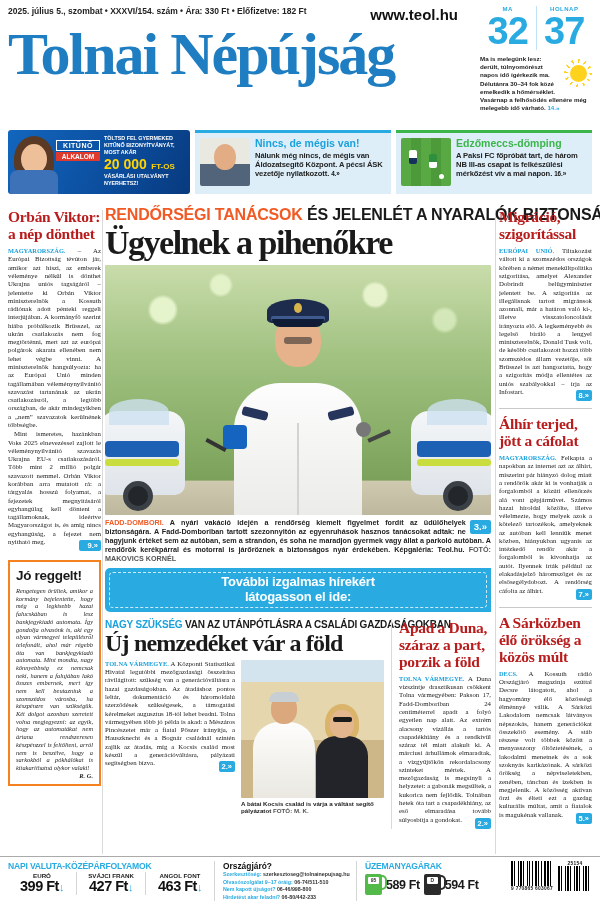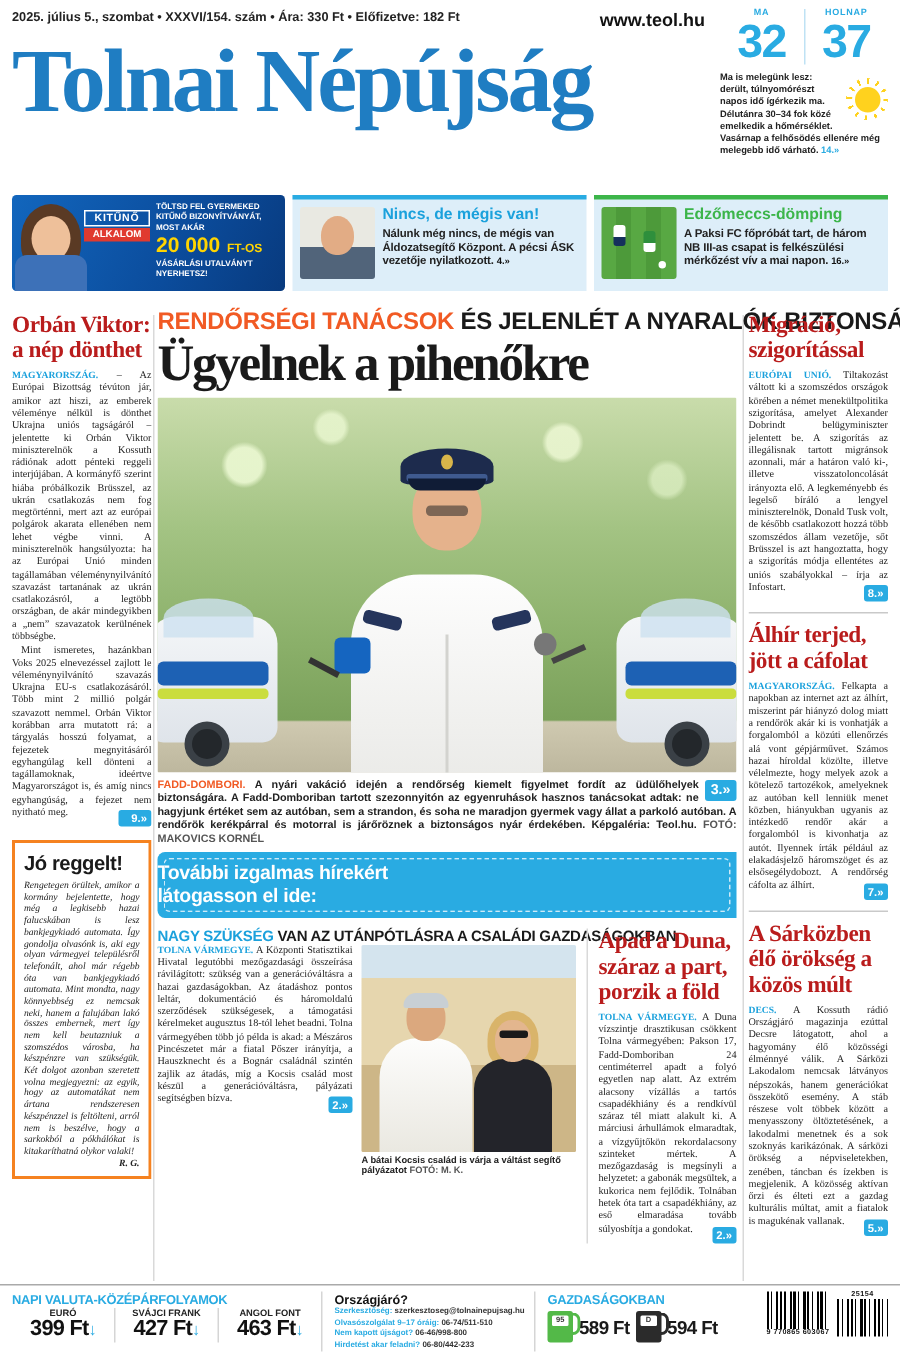--- a/index.html
+++ b/index.html
@@ -2,29 +2,29 @@
 <html><head>
 <meta charset="utf-8">
 <style>
   html,body{margin:0;padding:0;background:#fff;}
   .page{position:relative;width:600px;height:905px;background:#fff;overflow:hidden;
         font-family:"Liberation Sans",sans-serif;color:#1a1a1a;}
   .serif{font-family:"Liberation Serif",serif;}
   
   .header{position:absolute;left:8px;top:6px;width:584px;height:120px;}
   .dateline{font-size:8.5px;font-weight:bold;color:#222;}
-  .website{position:absolute;right:122px;top:0;font-size:12px;font-weight:bold;color:#111;}
+  .website{position:absolute;right:134px;top:0;font-size:15px;font-weight:bold;color:#111;}
   .masthead{position:absolute;left:0;top:14px;font-family:"Liberation Serif",serif;
             font-weight:bold;font-size:60px;color:#1f7dc2;letter-spacing:-2px;white-space:nowrap;}
   .weather{position:absolute;right:0;top:0;width:112px;}
   .wtemps{display:flex;text-align:center;}
   .wcell{flex:1;}
   .wcell+.wcell{border-left:1px solid #bfe2f4;}
   .wlabel{font-size:6px;font-weight:bold;color:#29abe2;letter-spacing:.5px;}
-  .wtemp{font-size:31px;font-weight:bold;color:#29abe2;line-height:1;letter-spacing:-1px;}
+  .wtemp{font-size:38px;font-weight:bold;color:#29abe2;line-height:1;letter-spacing:-1px;}
   .wfc{margin-top:5px;font-size:6.2px;font-weight:bold;color:#222;line-height:1.32;text-align:left;}
   .sunwrap{float:right;width:28px;height:28px;margin:4px 0 2px 3px;border-radius:50%;
            background:repeating-conic-gradient(#ffd21e 0deg 7deg,transparent 7deg 30deg);
            display:flex;align-items:center;justify-content:center;}
   .sun{width:17px;height:17px;border-radius:50%;background:#ffd21e;border:2px solid #fff;}
   .cyanref{color:#29abe2;font-weight:bold;}
   
   .promo{position:absolute;left:8px;top:130px;width:584px;height:64px;display:flex;gap:5px;}
   .ad{width:182px;border-radius:3px;position:relative;overflow:hidden;color:#fff;
       background:linear-gradient(115deg,#1266bd 0%,#0b4c9c 60%,#083a7e 100%);}
@@ -116,21 +116,21 @@
   .moto-stripe2{position:absolute;top:48px;left:6px;right:6px;height:7px;background:#cadd3e;border-radius:3px;}
   .moto-wheel{position:absolute;bottom:0;width:30px;height:30px;border-radius:50%;background:#23272b;border:5px solid #3a4046;box-sizing:border-box;}
   .moto.l .moto-wheel{left:24px;} .moto.r .moto-wheel{right:24px;}
   .caption{margin-top:3px;font-size:7.2px;font-weight:bold;line-height:1.25;text-align:justify;color:#222;}
   .cap-loc{color:#f15a24;}
   .cap-credit{color:#555;}
   .caption .pref{font-size:9.5px;padding:1px 4px;}
   
   .banner{margin-top:5px;height:44px;display:flex;}
   .ban-blue{flex:1;background:#29abe2;border-radius:5px 0 0 5px;position:relative;
-            display:flex;flex-direction:column;align-items:flex-start;justify-content:center;}
+            display:flex;flex-direction:column;align-items:center;justify-content:center;}
   .ban-dash{position:absolute;inset:4px;border:1.5px dashed #cdeaf8;border-radius:4px;}
   .ban-t{color:#fff;font-weight:bold;font-size:13px;line-height:1.12;letter-spacing:-.2px;}
   .ban-orange{width:152px;background:#f58220;border-radius:0 5px 5px 0;display:flex;align-items:center;
               justify-content:center;gap:7px;}
   .shield{width:24px;height:30px;background:#fff;clip-path:polygon(0 0,100% 0,100% 60%,50% 100%,0 60%);position:relative;}
   .shield i{position:absolute;left:10px;top:4px;width:4px;height:17px;background:#f58220;}
   .brand{color:#fff;}
   .brand-main{font-size:17px;font-weight:bold;letter-spacing:-.5px;line-height:1;}
   .brand-sub{font-size:6.3px;font-weight:bold;color:#ffe2c2;line-height:1.25;letter-spacing:.3px;}
   
@@ -338,20 +338,21 @@
         <div class="ban-t">További izgalmas hírekért</div>
         <div class="ban-t">látogasson el ide:</div>
       </div>
     </div>
 
     <div class="lower">
       <div class="low-left">
         <div class="kicker2">
           <span class="kick-b">NAGY SZÜKSÉG</span><span> VAN AZ UTÁNPÓTLÁSRA A CSALÁDI GAZDASÁGOKBAN</span>
         </div>
+        <div class="low-h">Új nemzedéket vár a föld</div>
         <div class="low-row">
           <div class="low-text body">
             <p><span class="loc">TOLNA VÁRMEGYE.</span><span> A Központi Statisztikai Hivatal legutóbbi mezőgazdasági összeírása rávilágított: szükség van a generációváltásra a hazai gazdaságokban. Az átadáshoz pontos leltár, dokumentáció és háromoldalú szerződések szükségesek, a támogatási kérelmeket augusztus 18-tól lehet beadni. Tolna vármegyében több jó példa is akad: a Mészáros Pincészetet már a fiatal Pőszer irányítja, a Hauszknecht és a Bognár családnál szintén zajlik az átadás, míg a Kocsis család most készül a generációváltásra, pályázati segítségben bízva.</span>
             <span class="pref">2.»</span></p>
             <div class="clear"></div>
           </div>
           <div class="low-photo-wrap">
             <div class="low-photo">
               <div class="wom-hair"></div>
               <div class="man-shirt"></div>
@@ -428,21 +429,21 @@
       </div>
     </div>
     <div class="f-help">
       <div class="help-title">Országjáró?</div>
       <div class="help-line"><span class="hl">Szerkesztőség:</span> <span class="hv">szerkesztoseg@tolnainepujsag.hu</span></div>
       <div class="help-line"><span class="hl">Olvasószolgálat 9–17 óráig:</span> <span class="hv">06-74/511-510</span></div>
       <div class="help-line"><span class="hl">Nem kapott újságot?</span> <span class="hv">06-46/998-800</span></div>
       <div class="help-line"><span class="hl">Hirdetést akar feladni?</span> <span class="hv">06-80/442-233</span></div>
     </div>
     <div class="f-fuel">
-      <div class="ftitle">GAZDASÁGOKBAN</div>
+      <div class="ftitle">ÜZEMANYAGÁRAK</div>
       <div class="fuel-row">
         <div class="pump petrol">
           <div class="pump-screen">95</div>
             <div class="hose"></div>
         </div>
         <div class="fuel-val">589 Ft</div>
         <div class="pump diesel">
           <div class="pump-screen">D</div>
             <div class="hose"></div>
         </div>

